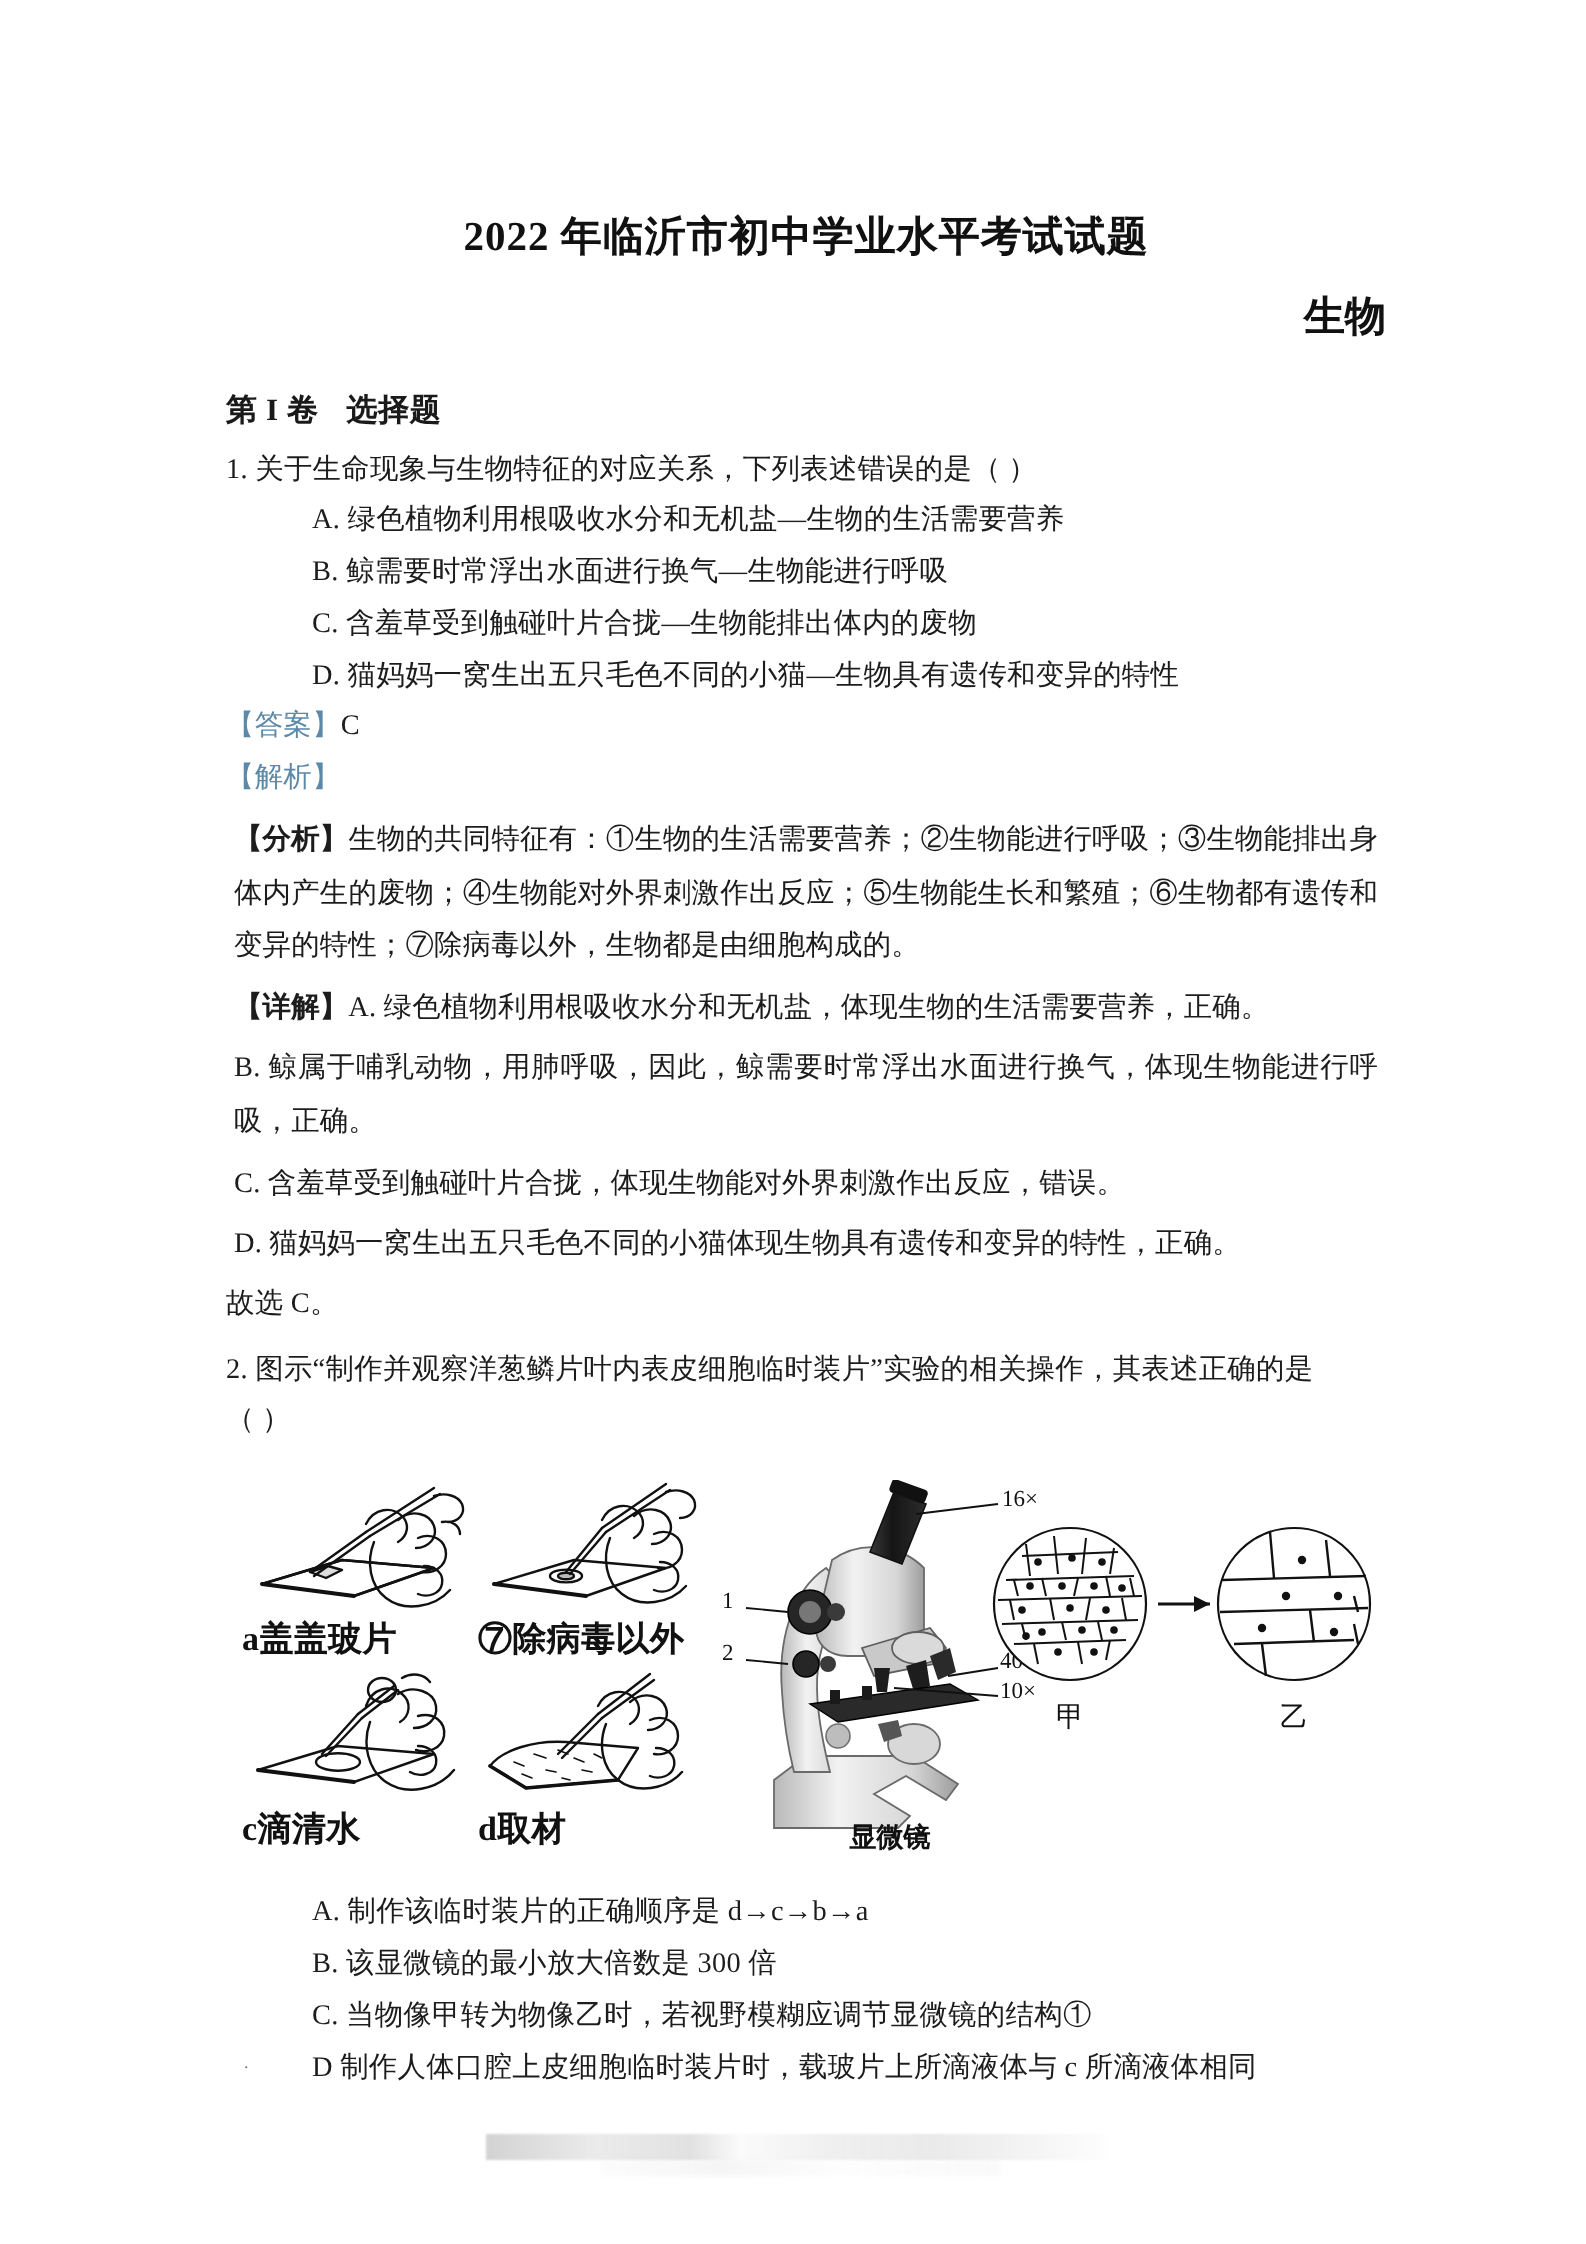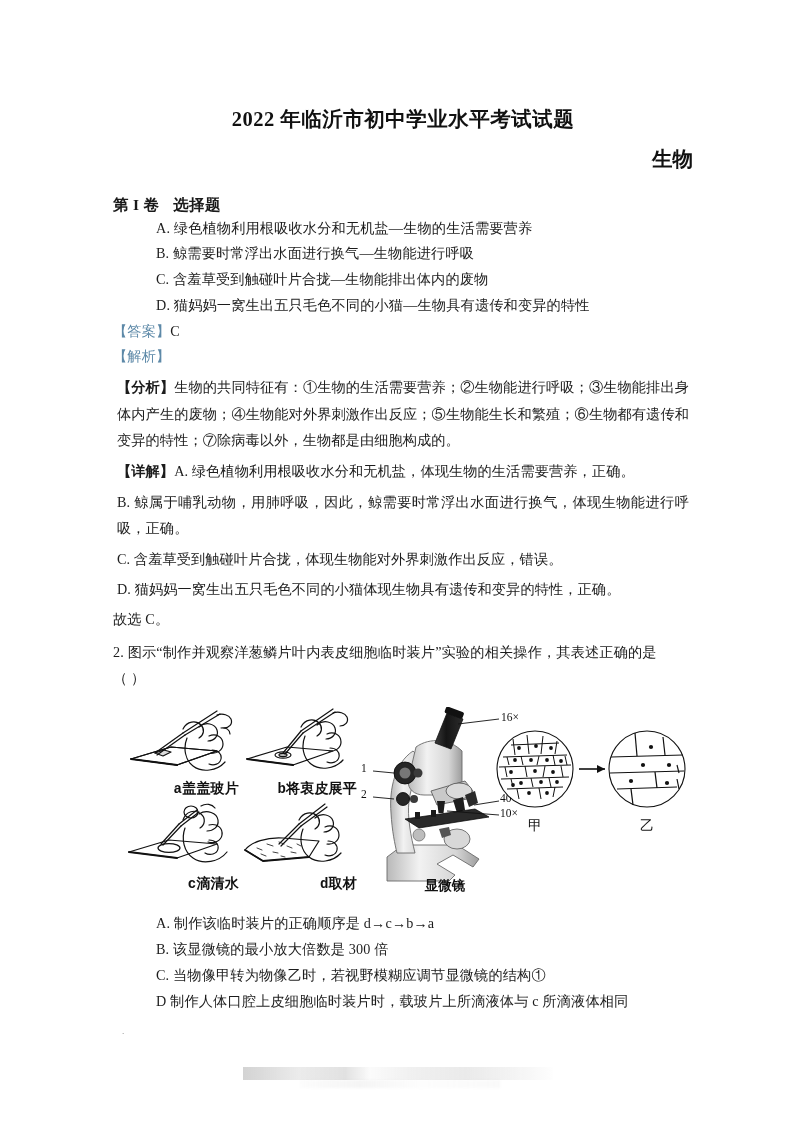--- a/index.html
+++ b/index.html
@@ -96,23 +96,23 @@
   }
   .hand-panel {
     position: absolute;
     width: 118px;
     height: 95px;
   }
   .hand-panel .cap {
     position: absolute;
     bottom: 0px;
     width: 100%;
-    text-align: right;
-    font-size: 14px;
-    font-family: Liberation Mono, monospace;
+    text-align: left;
+    font-size: 17px;
+    font-family: Liberation Serif, serif;
     font-weight: bold;
     color: #111;
     letter-spacing: 0.2px;
   }
   .hand-panel svg { position: absolute; left: 0; top: 0; }
 
   .scope {
     position: absolute;
     left: 248px;
     top: 4px;
@@ -196,20 +196,21 @@
 <div class="page">
   <div class="content">
 
     <div class="doc-title">2022 年临沂市初中学业水平考试试题</div>
     <div class="doc-subtitle">生物</div>
 
     <div class="section-head">
       <span class="vol">第 I 卷</span><span>选择题</span>
     </div>
 
+    <div class="line q">1. 关于生命现象与生物特征的对应关系，下列表述错误的是（      ）</div>
     <div class="line opt">A. 绿色植物利用根吸收水分和无机盐—生物的生活需要营养</div>
     <div class="line opt">B. 鲸需要时常浮出水面进行换气—生物能进行呼吸</div>
     <div class="line opt">C. 含羞草受到触碰叶片合拢—生物能排出体内的废物</div>
     <div class="line opt">D. 猫妈妈一窝生出五只毛色不同的小猫—生物具有遗传和变异的特性</div>
 
     <div class="line">
       <span class="marker">【答案】</span><span>C</span>
     </div>
 
     <div class="line">
@@ -274,21 +275,21 @@
               <path d="M62,28 L94,6"></path>
               <path d="M64,30 L96,9"></path>
               <path d="M62,24 c4,-8 13,-9 18,-4 c4,4 3,10 -2,13"></path>
               <path d="M78,22 c7,-6 16,-3 18,3 c2,6 -3,11 -9,11"></path>
               <path d="M88,31 c7,-3 14,1 14,8 c0,6 -6,10 -12,9"></path>
               <path d="M91,45 c6,0 10,4 9,9 c-1,5 -7,7 -12,5"></path>
               <path d="M66,33 c-4,10 -2,22 6,28 c9,7 24,5 32,-4"></path>
               <path d="M94,10 c6,-2 12,0 14,4 c2,5 -2,9 -7,9"></path>
             </g>
           </svg>
-          <div class="cap">b将衷皮展平</div>
+          <div class="cap">⑦除病毒以外</div>
         </div>
 
         <div class="hand-panel" style="left:0px; top:95px;">
           <svg width="118" height="78" viewBox="0 0 118 78">
             <g fill="none" stroke="#111" stroke-width="1.2" stroke-linejoin="round" stroke-linecap="round">
               <polygon points="8,54 48,42 96,46 56,60" fill="#fff"></polygon>
               <ellipse cx="48" cy="50" rx="11" ry="4.4" fill="#fff"></ellipse>
               <line x1="8" y1="54" x2="56" y2="60" stroke-width="2"></line>
               <path d="M40,46 L58,26"></path>
               <path d="M42,47 L60,28"></path>

